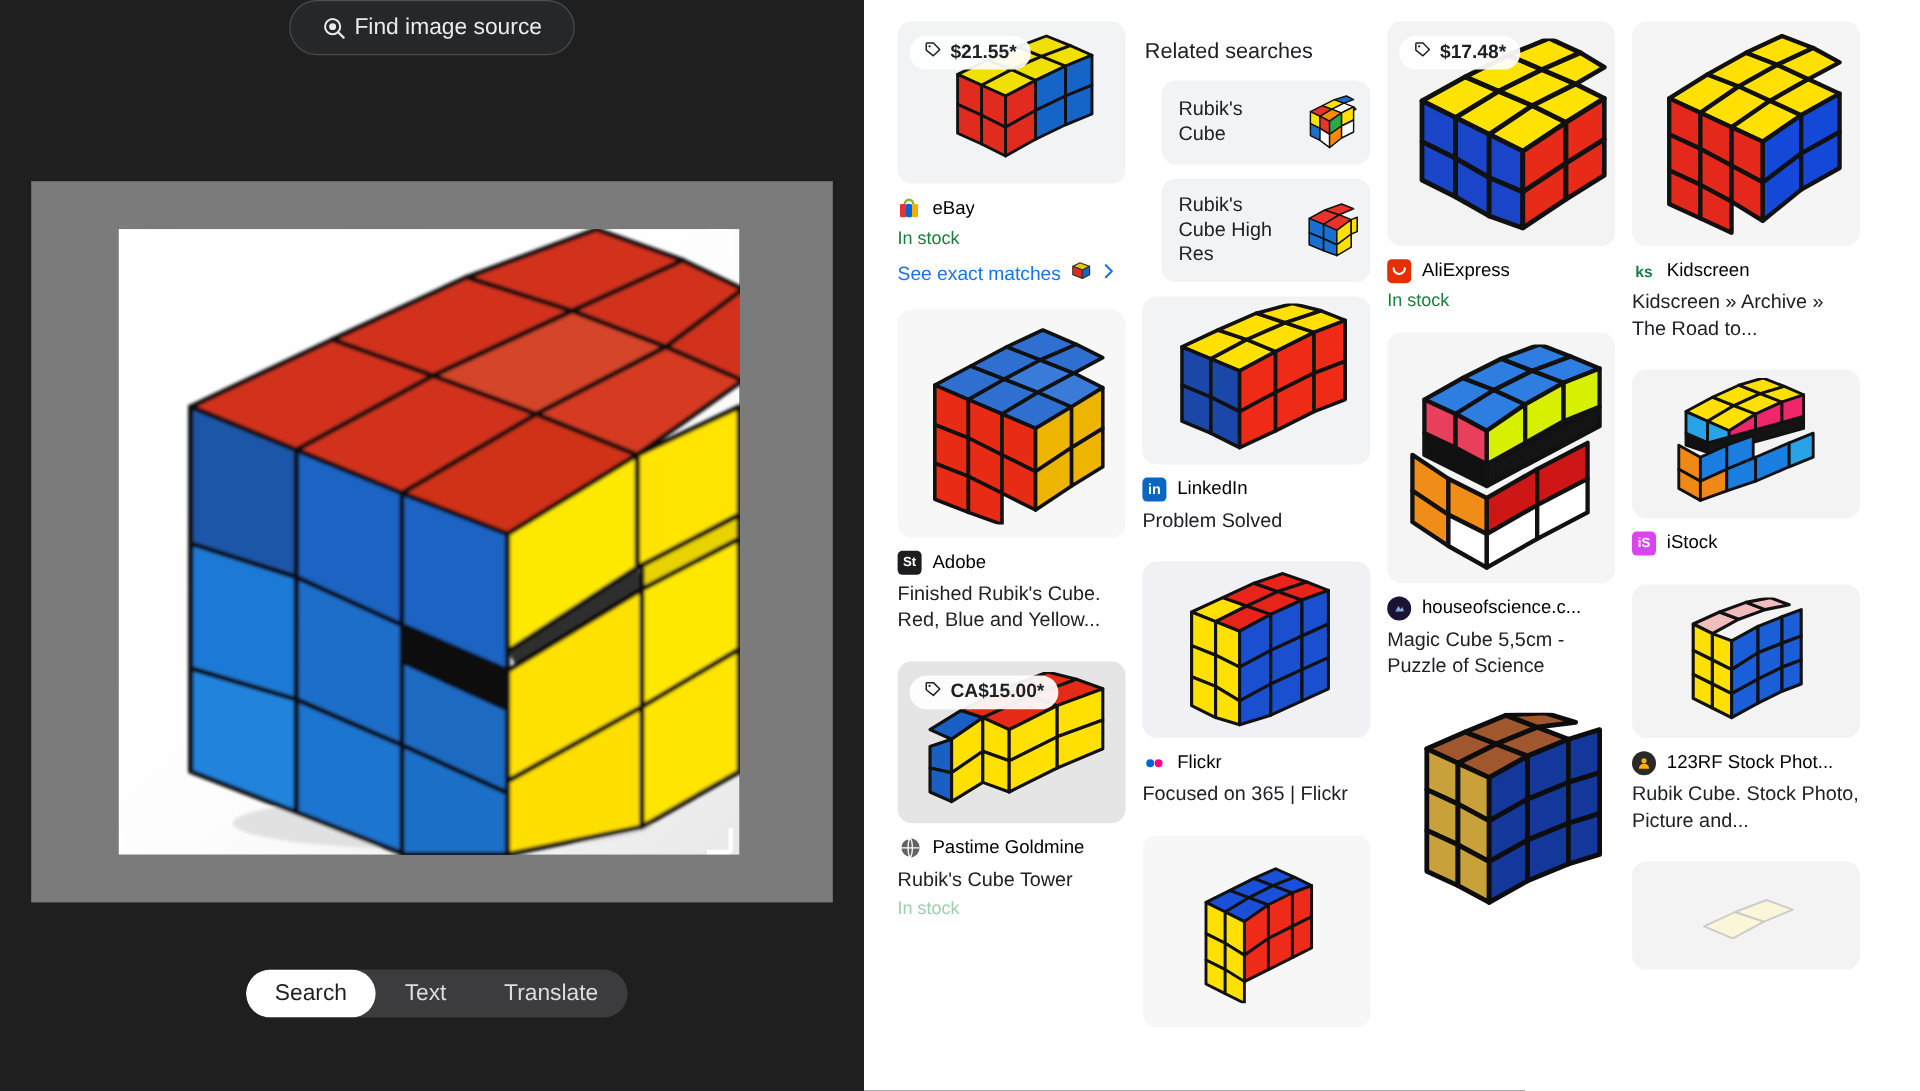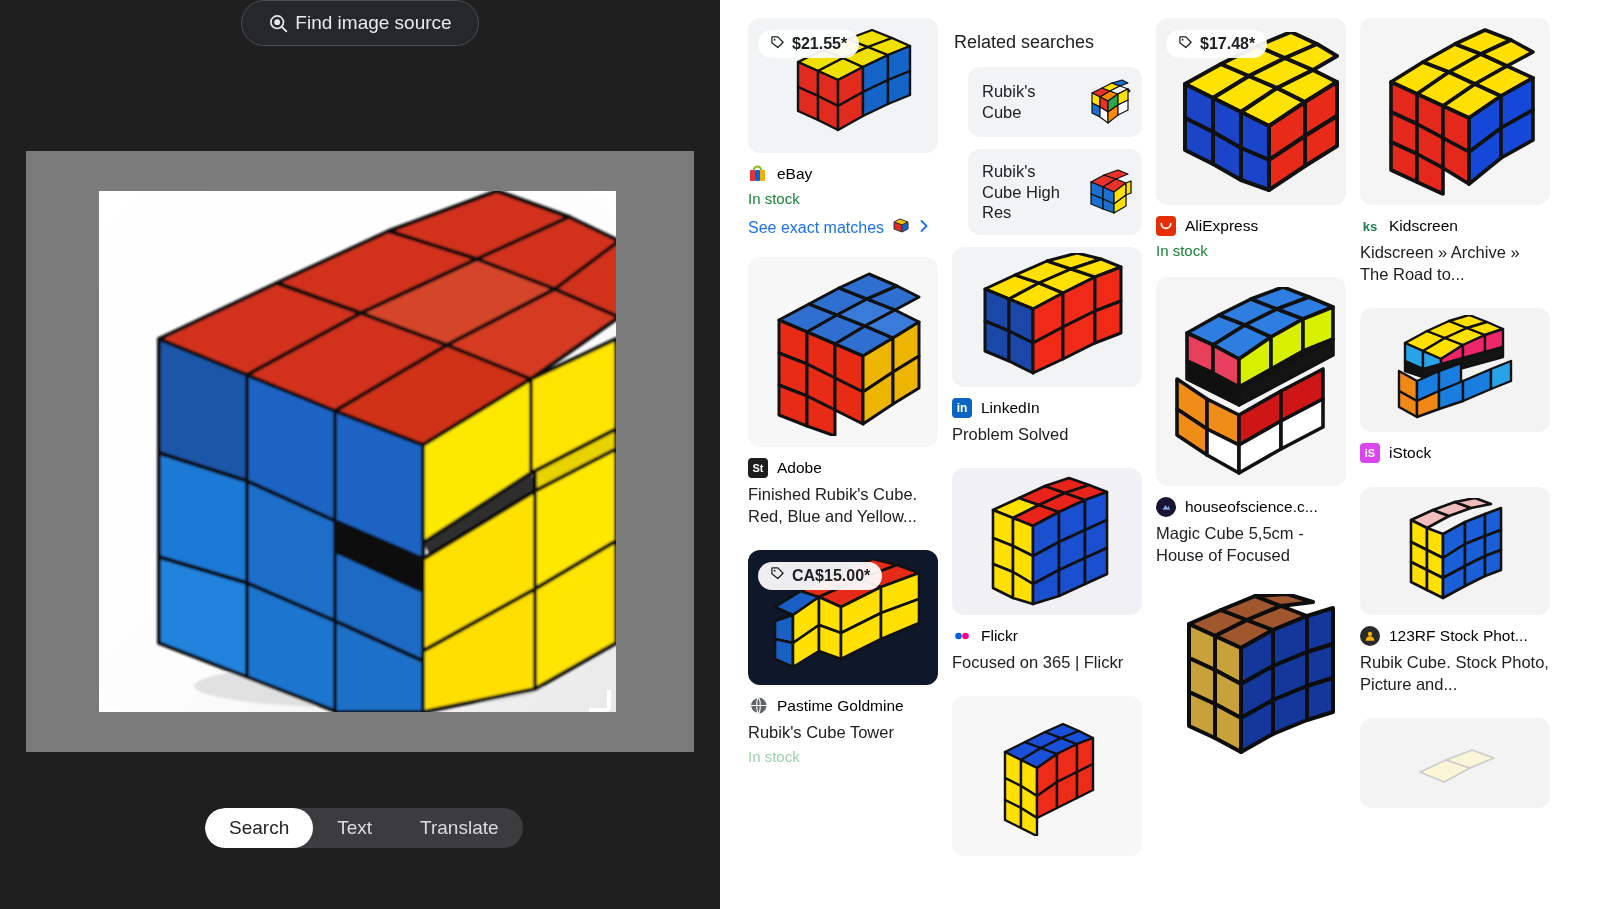--- a/index.html
+++ b/index.html
@@ -380,21 +380,21 @@
             </div>
           </div>
           <div class="src-row">
             <span class="fav" style="background:#1d1d1f">St</span>
             <span class="src-name">Adobe</span>
           </div>
           <div class="title">Finished Rubik's Cube. Red, Blue and Yellow...</div>
         </div>
 
         <div class="card">
-          <div class="thumb" style="height:135px;background:#0f172a">
+          <div class="thumb" style="height:135px;background:#e5e5e5">
             <div class="thumb-inner">
               <svg width="172" height="116" viewBox="0 0 172 116">
                 <g stroke="#111" stroke-width="2.6" stroke-linejoin="round">
                   <polygon points="18,48 44,32 62,38 36,56" fill="#1a5fc4"></polygon>
                   <polygon points="18,62 36,56 36,84 18,80" fill="#1a5fc4"></polygon>
                   <polygon points="18,80 36,84 36,108 18,100" fill="#1a5fc4"></polygon>
                   <polygon points="44,32 80,14 102,20 62,38" fill="#e52b18"></polygon>
                   <polygon points="80,14 116,0 140,6 102,20" fill="#e52b18"></polygon>
                   <polygon points="62,38 102,20 124,28 84,48" fill="#e52b18"></polygon>
                   <polygon points="102,20 140,6 162,14 124,28" fill="#e52b18"></polygon>
@@ -668,21 +668,21 @@
           </div>
           <div class="src-row">
             <span class="fav" style="background:#1a1333;border-radius:50%">
               <svg width="16" height="16" viewBox="0 0 24 24">
                   <circle cx="12" cy="12" r="11" fill="#1a1333"></circle>
                   <path d="M7 16l4-7 3 4 2-3 2 6z" fill="#7fa8d8"></path>
                 </svg>
             </span>
             <span class="src-name">houseofscience.c...</span>
           </div>
-          <div class="title">Magic Cube 5,5cm - House of Focused</div>
+          <div class="title">Magic Cube 5,5cm - Puzzle of Science</div>
         </div>
 
         <div class="card">
           <div class="thumb" style="height:180px;background:#ffffff">
             <div class="thumb-inner">
               <svg width="176" height="170" viewBox="0 0 176 170">
                 <g stroke="#0d0d0d" stroke-width="4" stroke-linejoin="round">
                   <polygon points="26,30 58,16 84,26 52,42" fill="#a0572e"></polygon>
                   <polygon points="58,16 92,2 118,12 84,26" fill="#a0572e"></polygon>
                   <polygon points="92,2 124,0 150,8 118,12" fill="#a0572e"></polygon>

